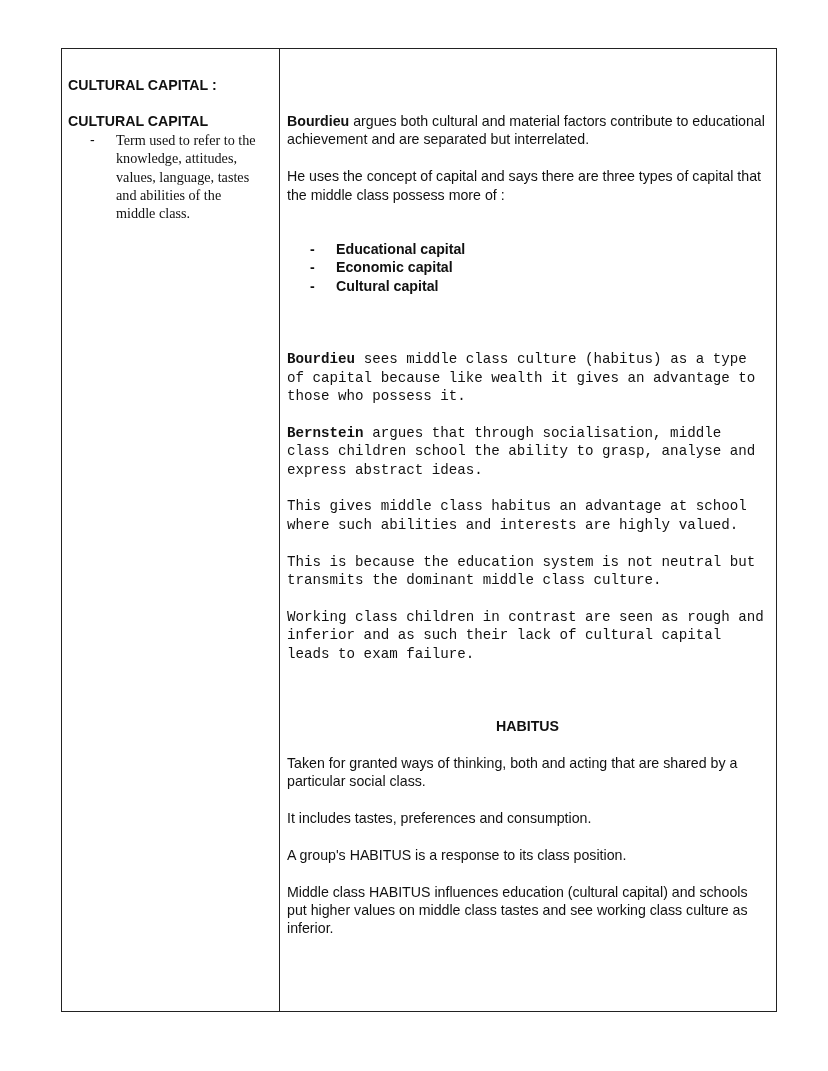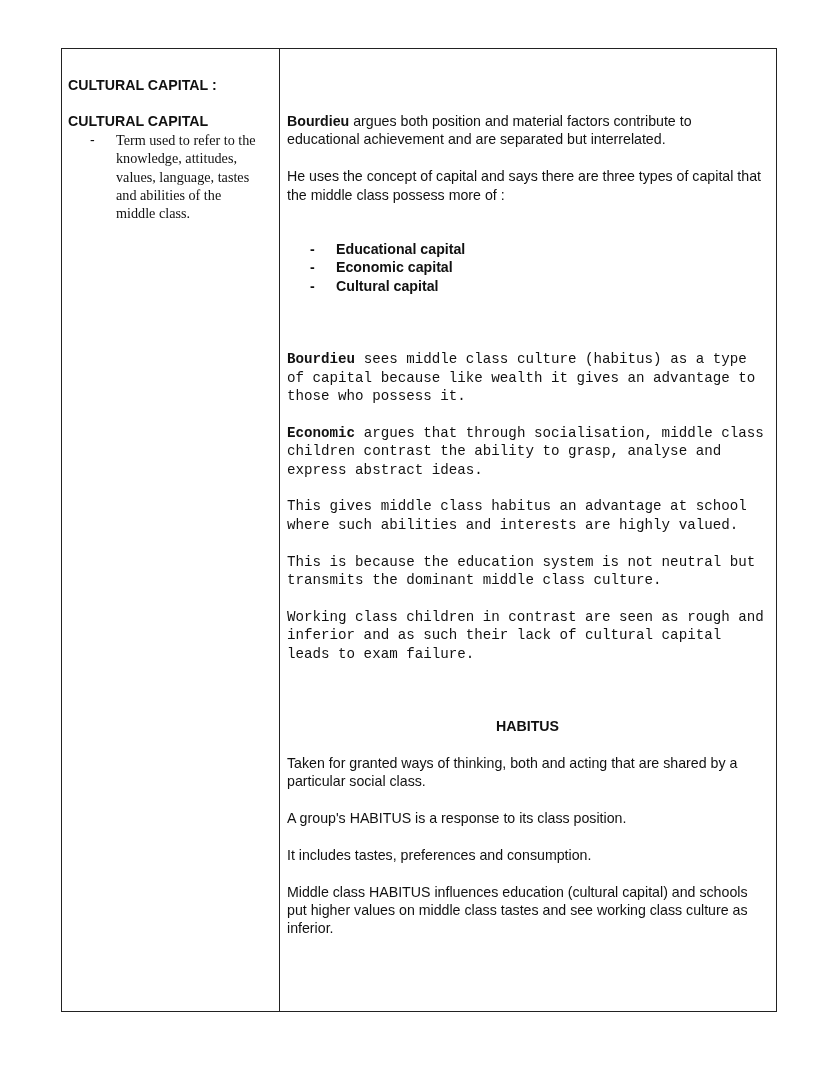--- a/index.html
+++ b/index.html
@@ -93,47 +93,47 @@
     <p class="title-sub">CULTURAL CAPITAL</p>
     <ul class="def-list">
       <li class="def-item">
         <span class="def-dash">-</span>
         <span class="def-text">Term used to refer to the knowledge, attitudes, values, language, tastes and abilities of the middle class.</span>
       </li>
     </ul>
   </div>
 
   <div class="col-right">
-    <p class="para"><span class="bold">Bourdieu</span><span> argues both position and material factors contribute to educational achievement and are separated but interrelated.</span></p>
+    <p class="para"><span class="bold">Bourdieu</span><span> argues both cultural and material factors contribute to educational achievement and are separated but interrelated.</span></p>
     <p>He uses the concept of capital and says there are three types of capital that the middle class possess more of :</p>
 
     <ul class="bullets">
       <li class="bullet-item">
         <span class="bullet-dash">-</span>
         <span>Educational capital</span>
       </li>
       <li class="bullet-item">
         <span class="bullet-dash">-</span>
         <span>Economic capital</span>
       </li>
       <li class="bullet-item">
         <span class="bullet-dash">-</span>
         <span>Cultural capital</span>
       </li>
     </ul>
 
     <div class="section2">
       <p class="para"><span class="bold">Bourdieu</span><span> sees middle class culture (habitus) as a type of capital because like wealth it gives an advantage to those who possess it.</span></p>
-      <p class="para"><span class="bold">Economic</span><span> argues that through socialisation, middle class children contrast the ability to grasp, analyse and express abstract ideas.</span></p>
+      <p class="para"><span class="bold">Bernstein</span><span> argues that through socialisation, middle class children school the ability to grasp, analyse and express abstract ideas.</span></p>
       <p class="para">This gives middle class habitus an advantage at school where such abilities and interests are highly valued.</p>
       <p class="para">This is because the education system is not neutral but transmits the dominant middle class culture.</p>
       <p>Working class children in contrast are seen as rough and inferior and as such their lack of cultural capital leads to exam failure.</p>
     </div>
 
     <div>
       <p class="habitus-title">HABITUS</p>
       <p class="para">Taken for granted ways of thinking, both and acting that are shared by a particular social class.</p>
+      <p class="para">It includes tastes, preferences and consumption.</p>
       <p class="para">A group's HABITUS is a response to its class position.</p>
-      <p class="para">It includes tastes, preferences and consumption.</p>
       <p>Middle class HABITUS influences education (cultural capital) and schools put higher values on middle class tastes and see working class culture as inferior.</p>
     </div>
   </div>
 </div>
 
 </body></html>

